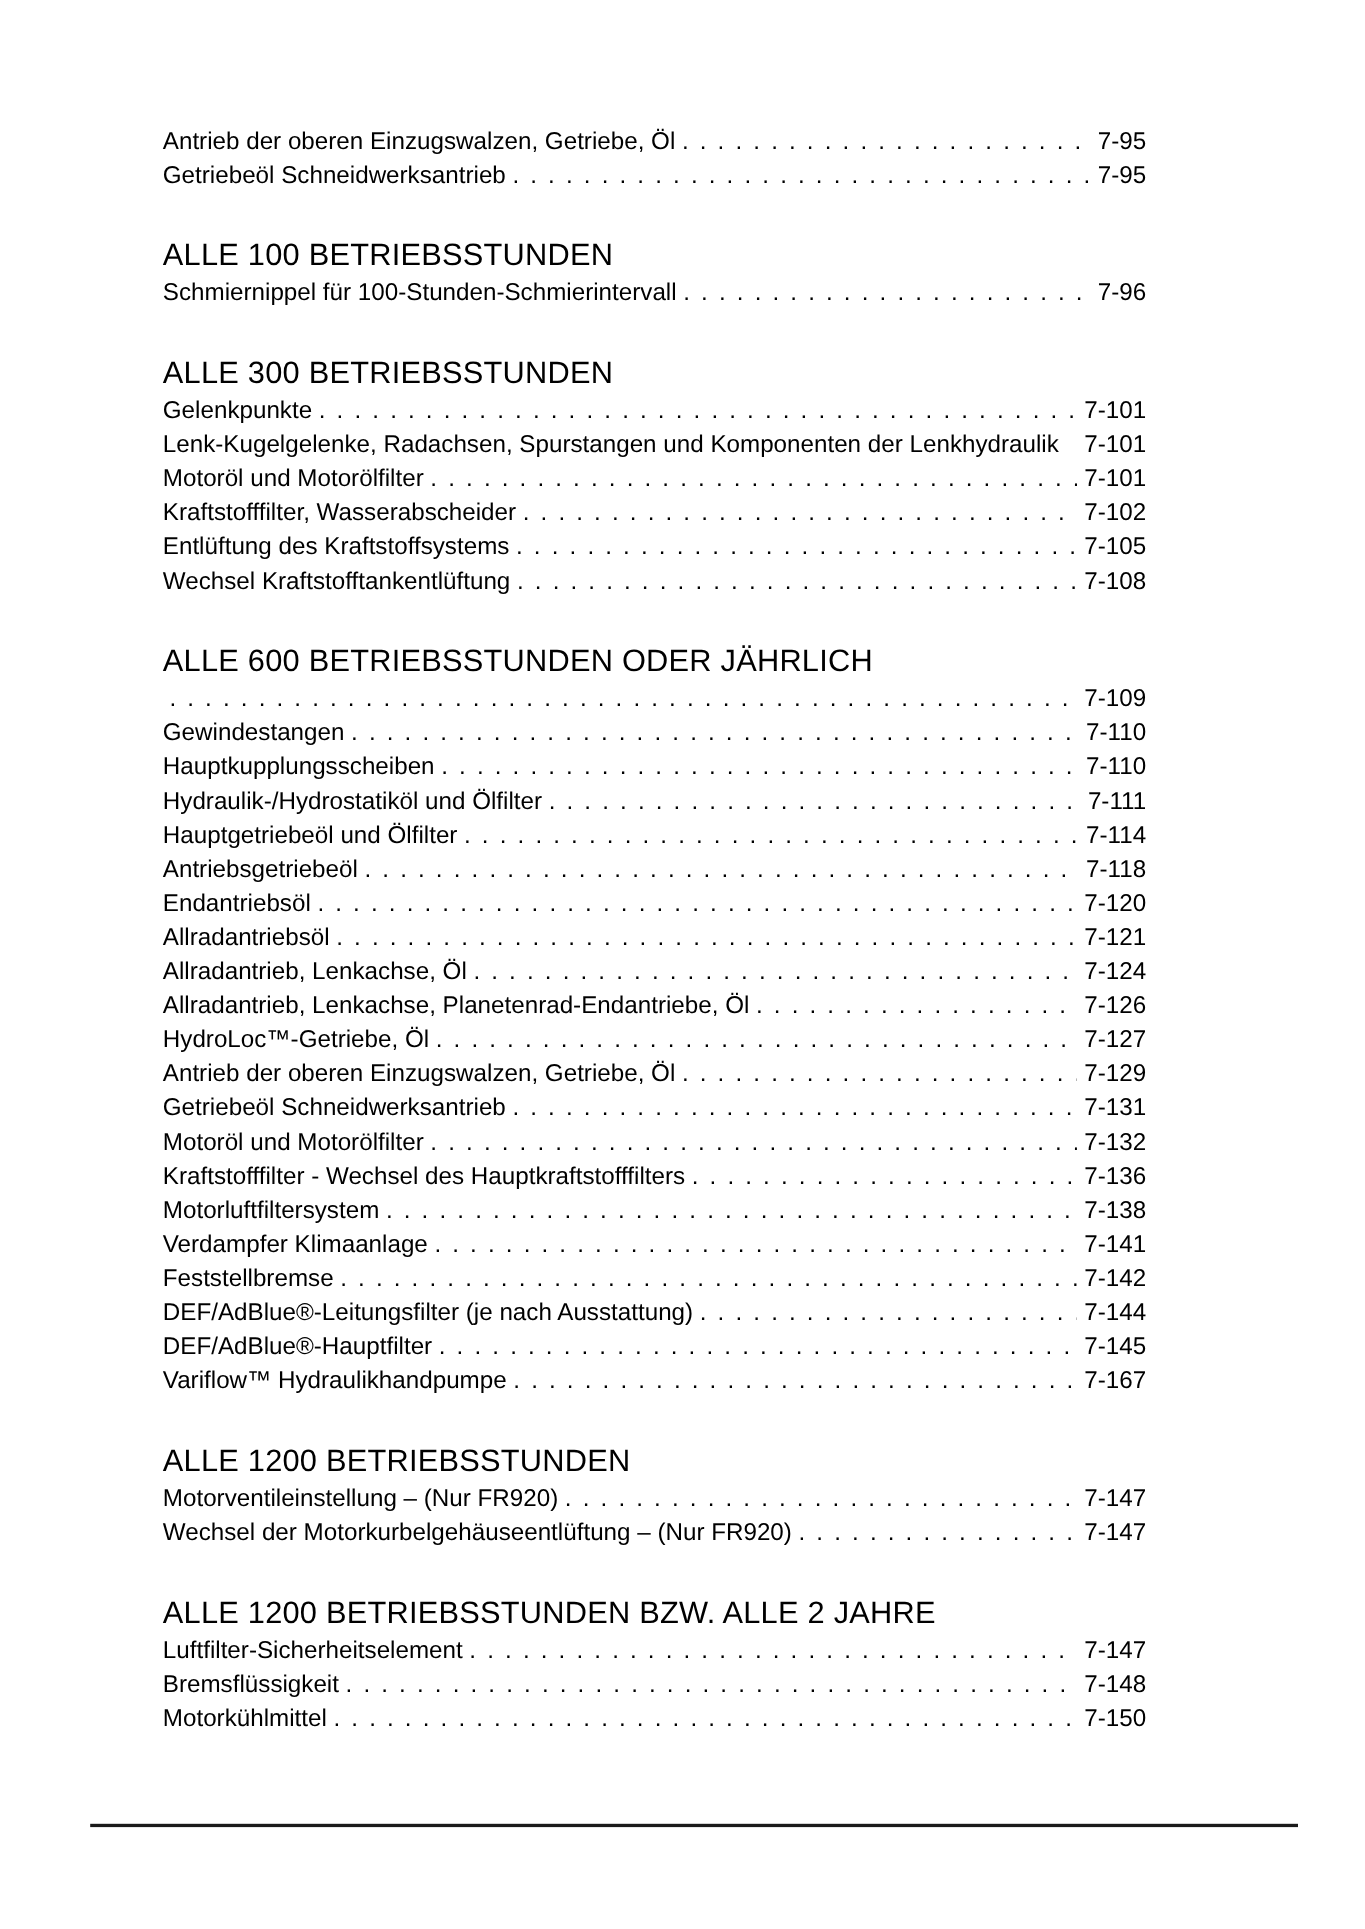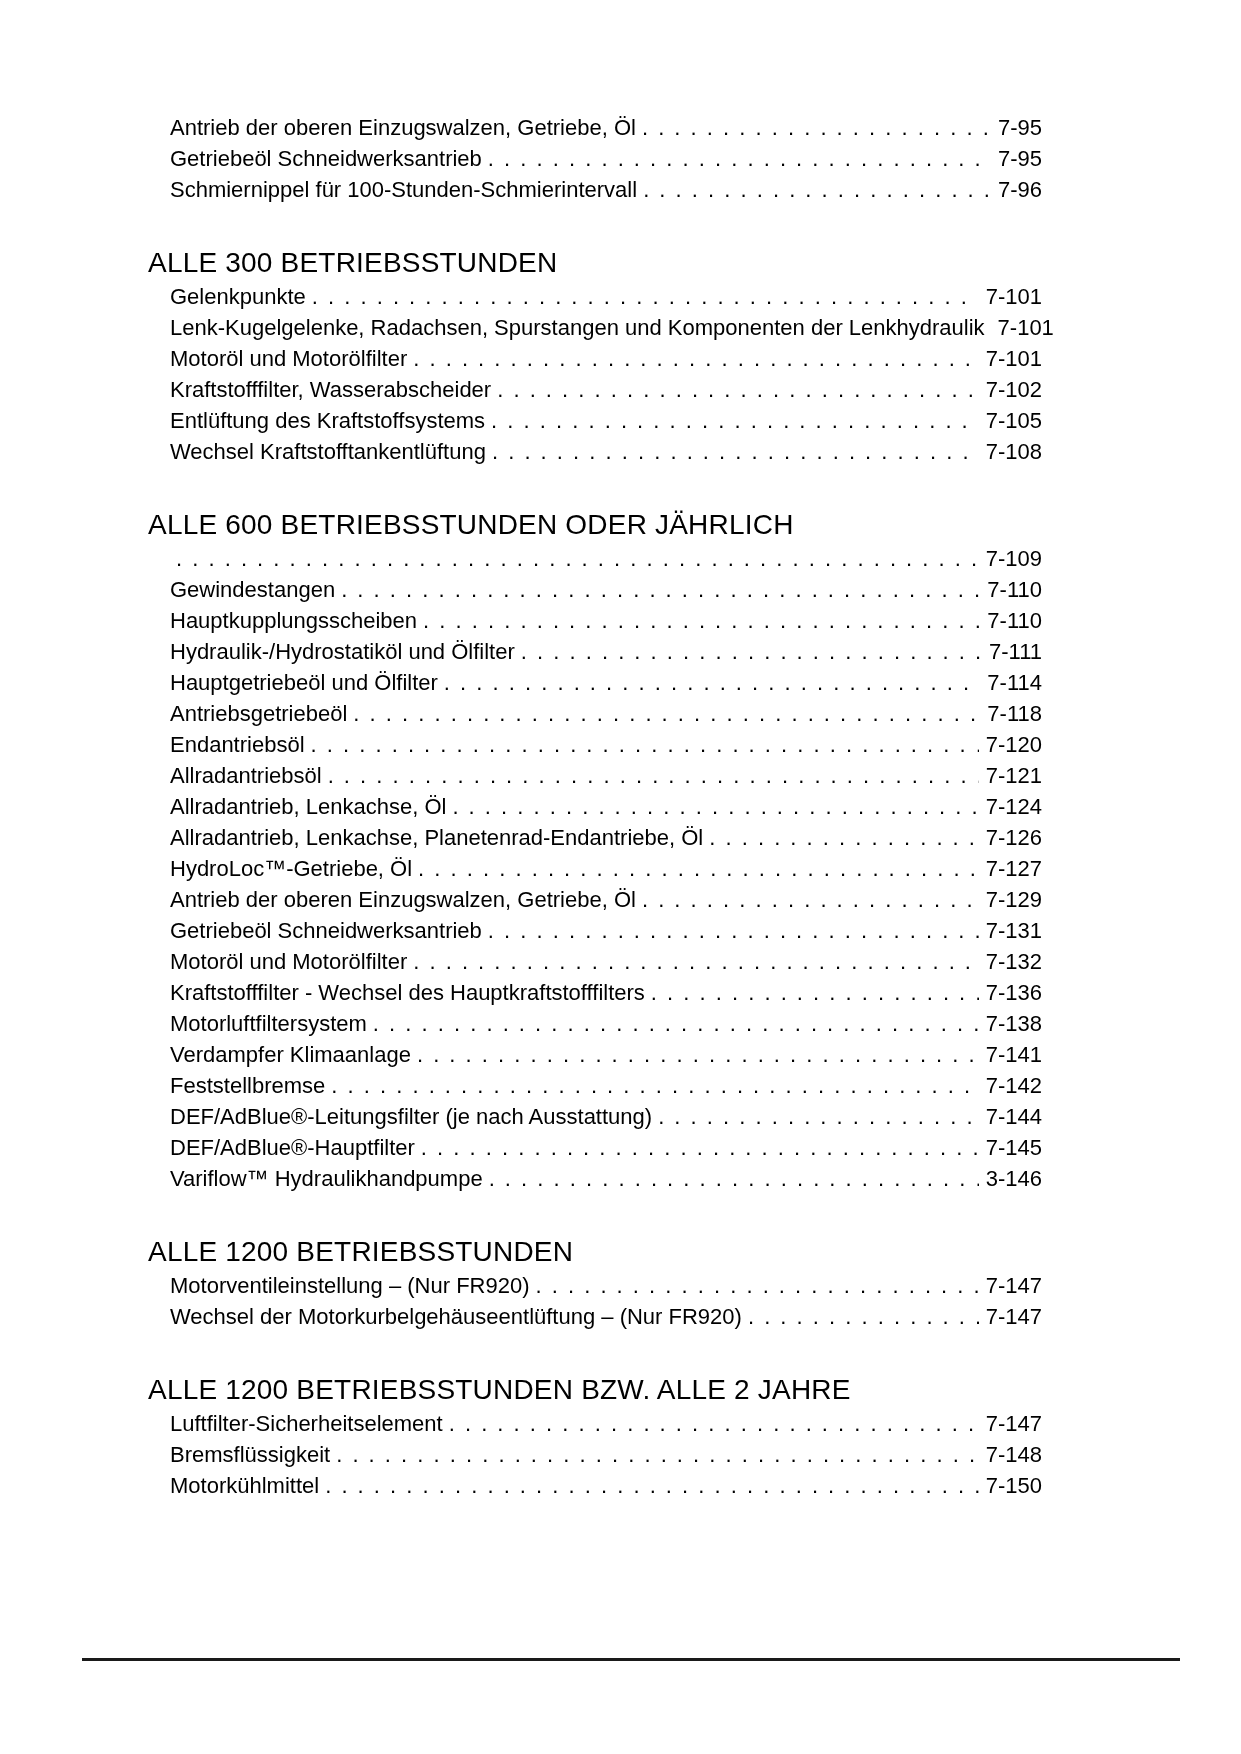--- a/index.html
+++ b/index.html
@@ -28,21 +28,20 @@
     margin: 40px 0 0 0;
     letter-spacing: 0.2px;
     white-space: nowrap;
   }
   section.toc-section:first-child .section-heading {
     margin-top: 0;
   }
   .toc-row {
     display: flex;
     align-items: baseline;
-    margin-left: 22px;
     font-size: 22px;
     line-height: 31px;
     white-space: nowrap;
   }
   .entry-title {
     flex: 0 0 auto;
   }
   .leader {
     flex: 1 1 auto;
     overflow: hidden;
@@ -81,20 +80,21 @@
           <span class="leader"></span>
           <span class="entry-page">7-95</span>
         </div>
         <div class="toc-row">
           <span class="entry-title">Getriebeöl Schneidwerksantrieb</span>
           <span class="leader"></span>
           <span class="entry-page">7-95</span>
         </div>
       </section>
       <section class="toc-section">
+        <h2 class="section-heading">ALLE 100 BETRIEBSSTUNDEN</h2>
         <div class="toc-row">
           <span class="entry-title">Schmiernippel für 100-Stunden-Schmierintervall</span>
           <span class="leader"></span>
           <span class="entry-page">7-96</span>
         </div>
       </section>
       <section class="toc-section">
         <h2 class="section-heading">ALLE 300 BETRIEBSSTUNDEN</h2>
         <div class="toc-row">
           <span class="entry-title">Gelenkpunkte</span>
@@ -224,21 +224,21 @@
           <span class="entry-page">7-144</span>
         </div>
         <div class="toc-row">
           <span class="entry-title">DEF/AdBlue®-Hauptfilter</span>
           <span class="leader"></span>
           <span class="entry-page">7-145</span>
         </div>
         <div class="toc-row">
           <span class="entry-title">Variflow™ Hydraulikhandpumpe</span>
           <span class="leader"></span>
-          <span class="entry-page">3-146</span>
+          <span class="entry-page">7-167</span>
         </div>
       </section>
       <section class="toc-section">
         <h2 class="section-heading">ALLE 1200 BETRIEBSSTUNDEN</h2>
         <div class="toc-row">
           <span class="entry-title">Motorventileinstellung – (Nur FR920)</span>
           <span class="leader"></span>
           <span class="entry-page">7-147</span>
         </div>
         <div class="toc-row">

